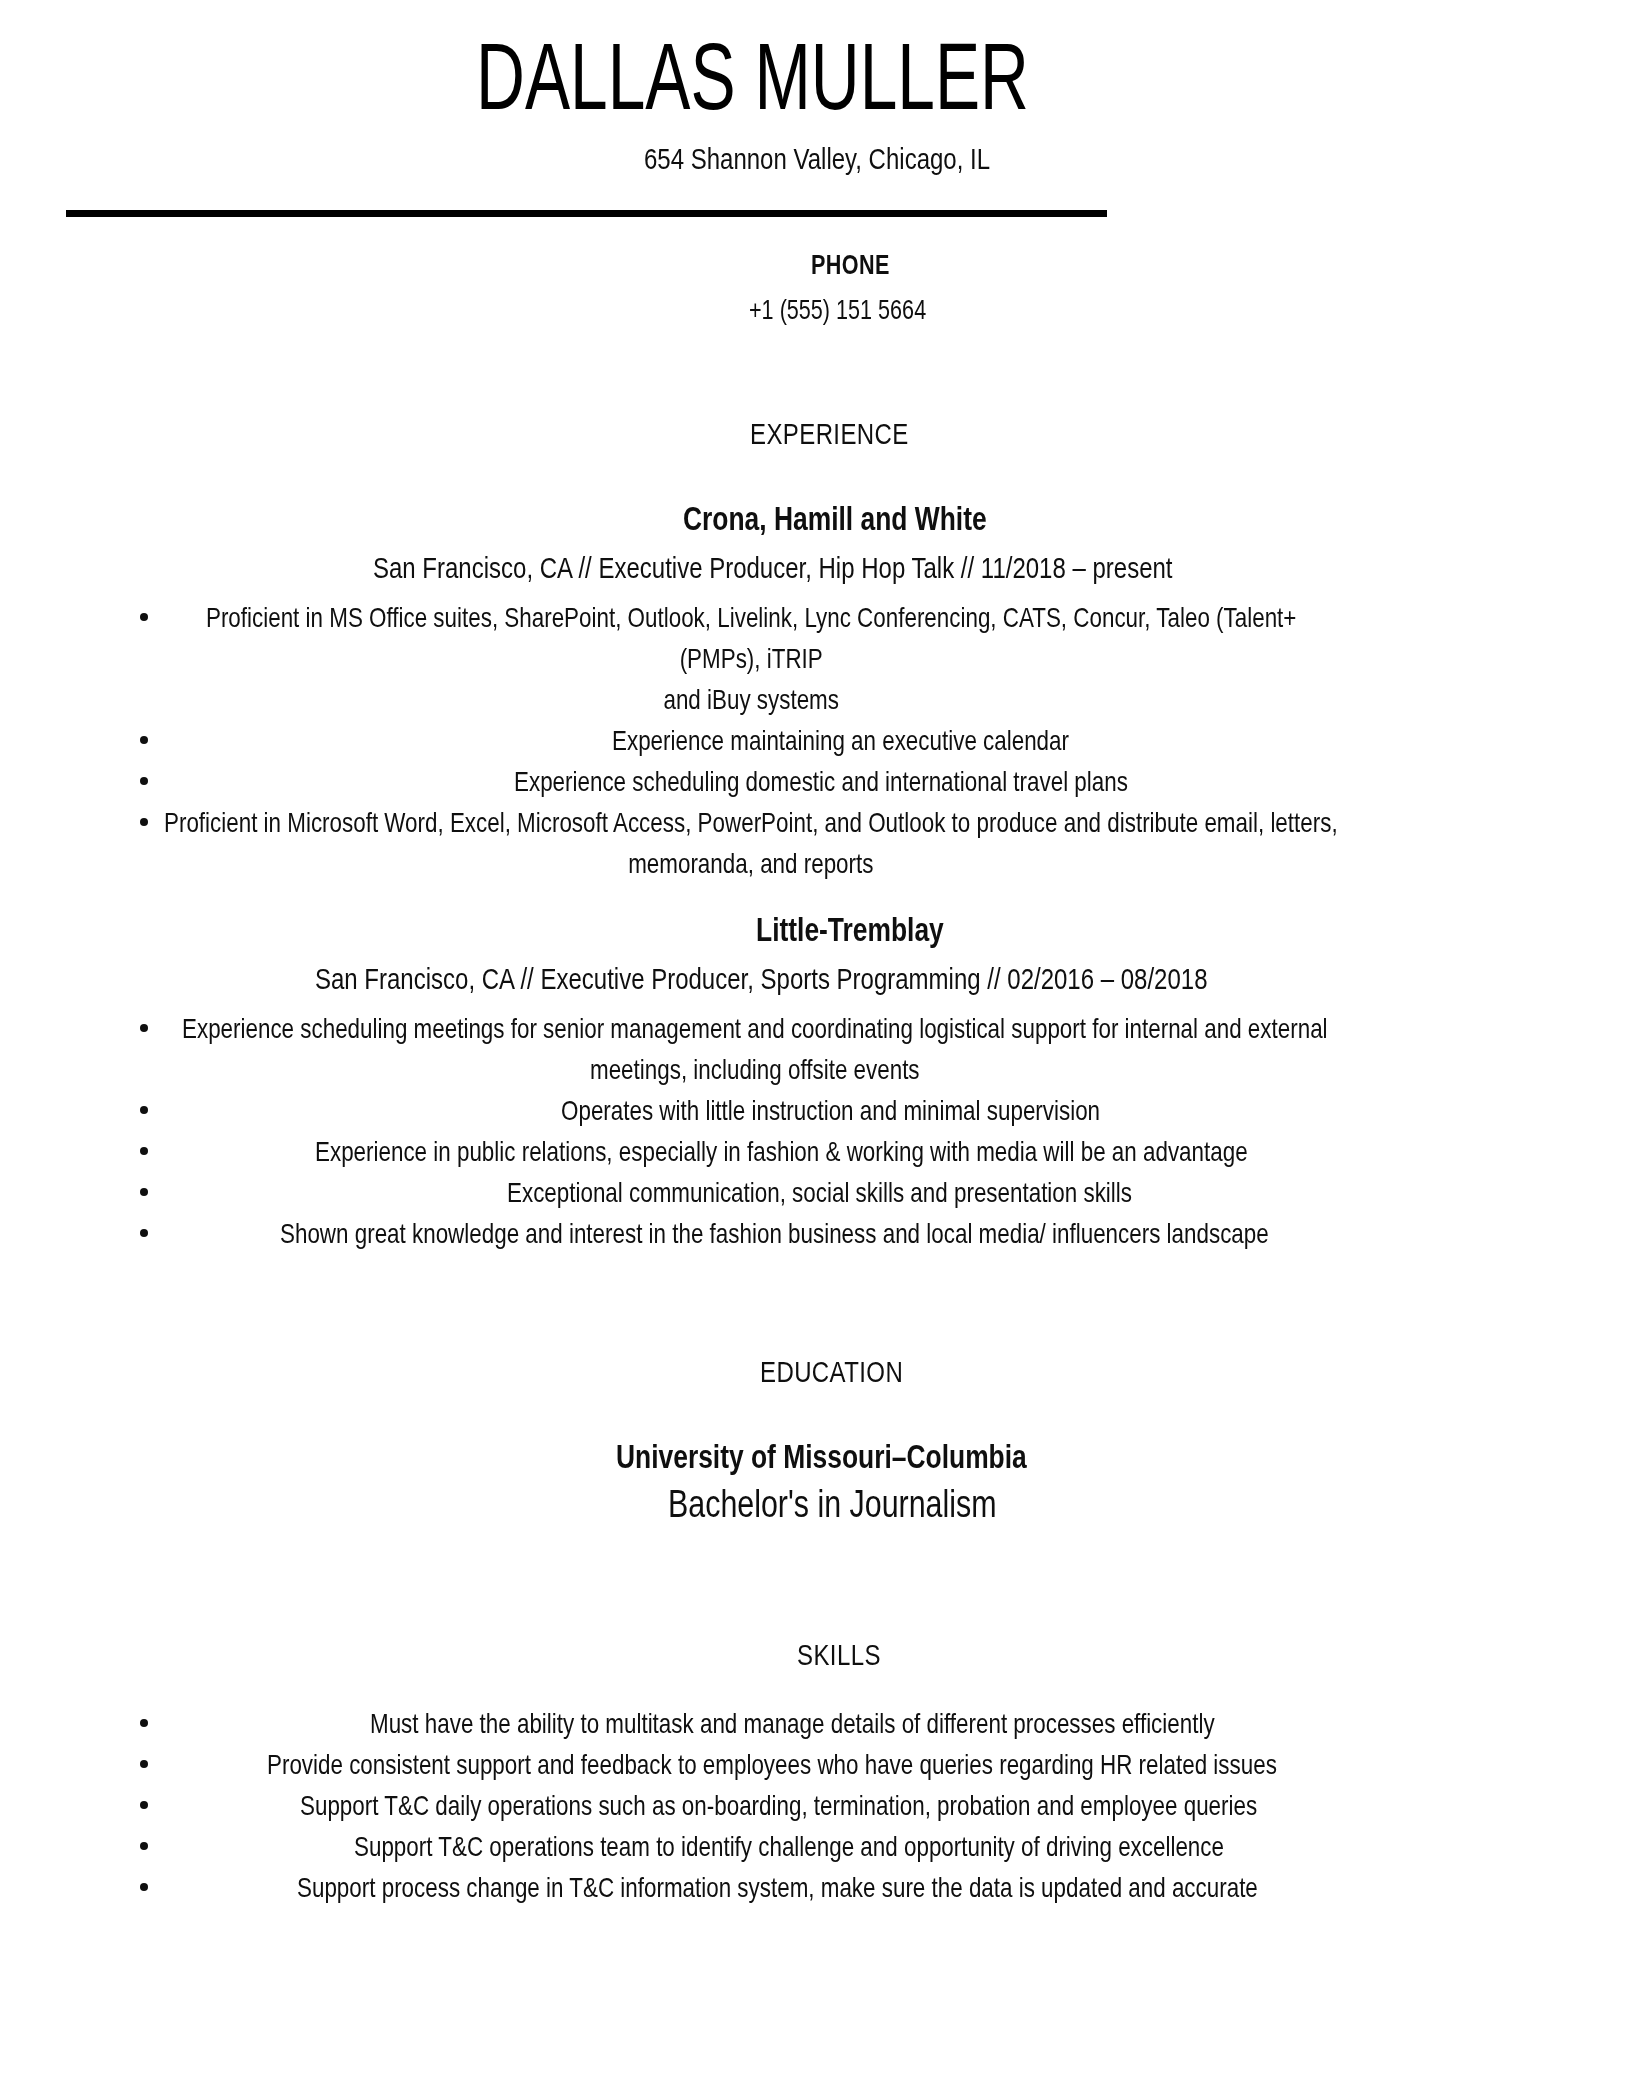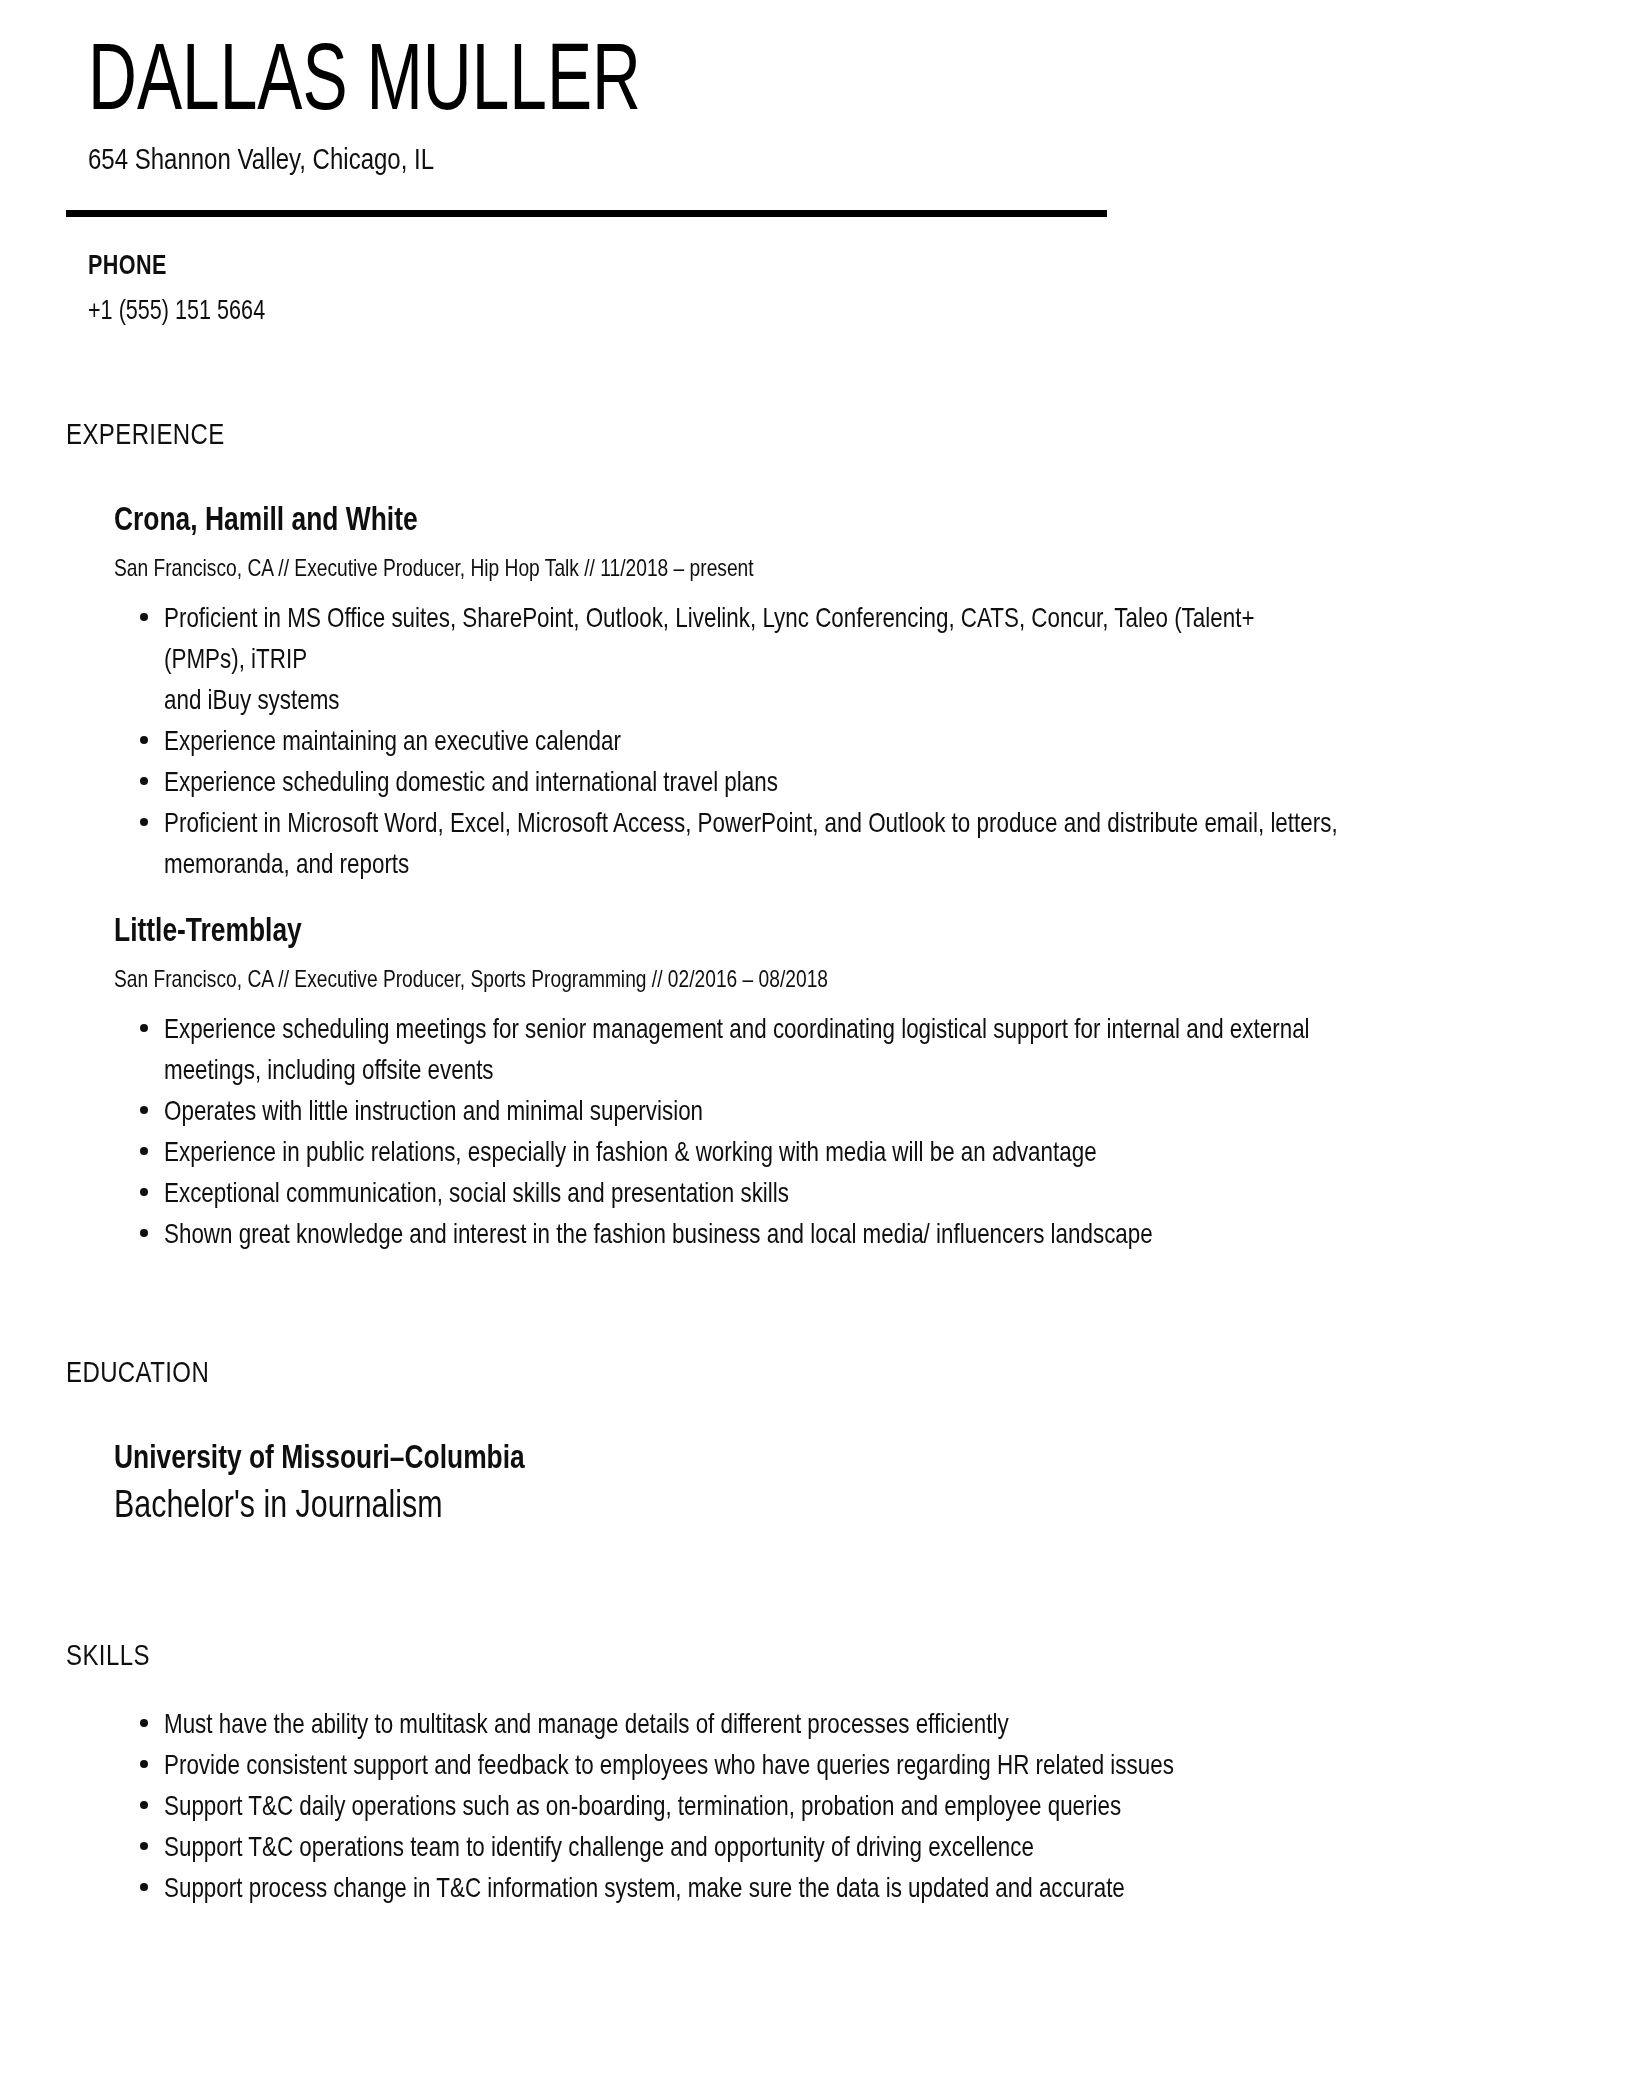--- a/index.html
+++ b/index.html
@@ -4,21 +4,21 @@
 <style>
   html, body { margin: 0; padding: 0; }
   body {
     width: 1632px;
     height: 2098px;
     background: #ffffff;
     color: #0f0f0f;
     font-family: "Liberation Sans", sans-serif;
     overflow: hidden;
   }
-  .page { position: relative; width: 1632px; height: 2098px; }
+  .page { position: relative; width: 1632px; height: 2098px; text-align: center; }
 
   
   .cond {
     display: inline-block;
     transform: scaleX(0.8);
     transform-origin: 0 0;
     white-space: pre-line;
   }
 
   .header { padding-top: 30px; margin-left: 88px; }
@@ -68,21 +68,21 @@
 
   .job { margin-left: 114px; }
   .job-company {
     margin-top: 46px;
     font-size: 33px;
     font-weight: 700;
     line-height: 41px;
   }
   .job-meta {
     margin-top: 8px;
-    font-size: 24px;
+    font-size: 30px;
     line-height: 42px;
   }
   .job-2 .job-company { margin-top: 25px; }
 
   ul.bullets {
     list-style: none;
     margin: 8px 0 0 114px;
     padding: 0;
   }
   ul.bullets li {

